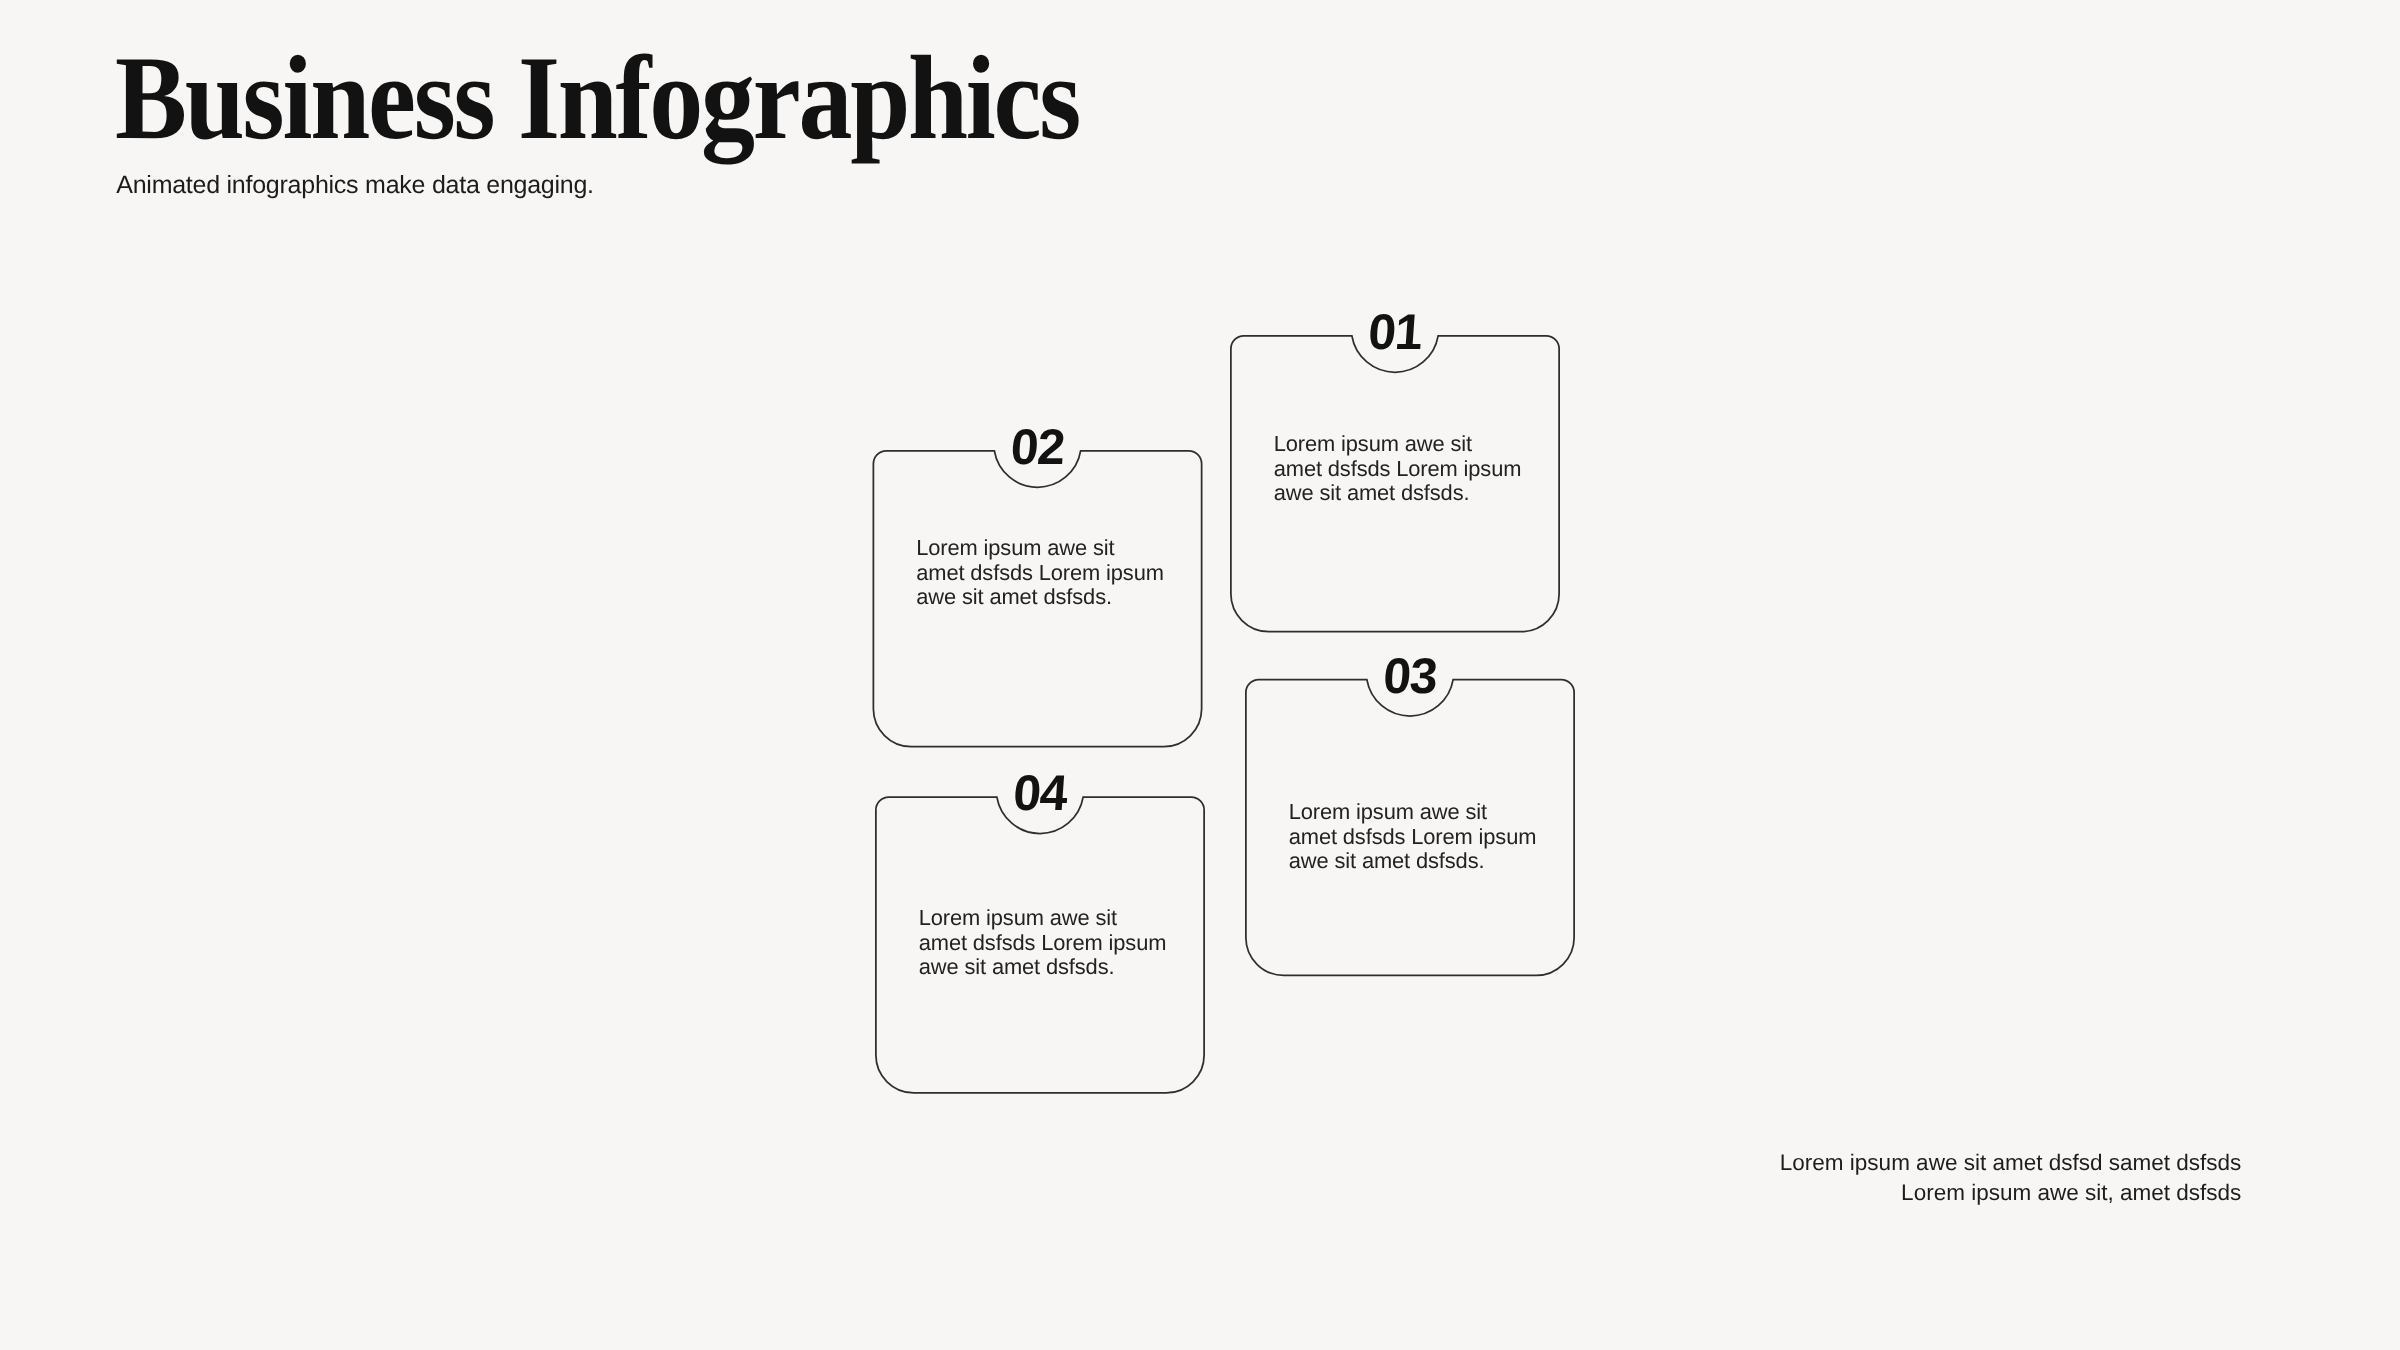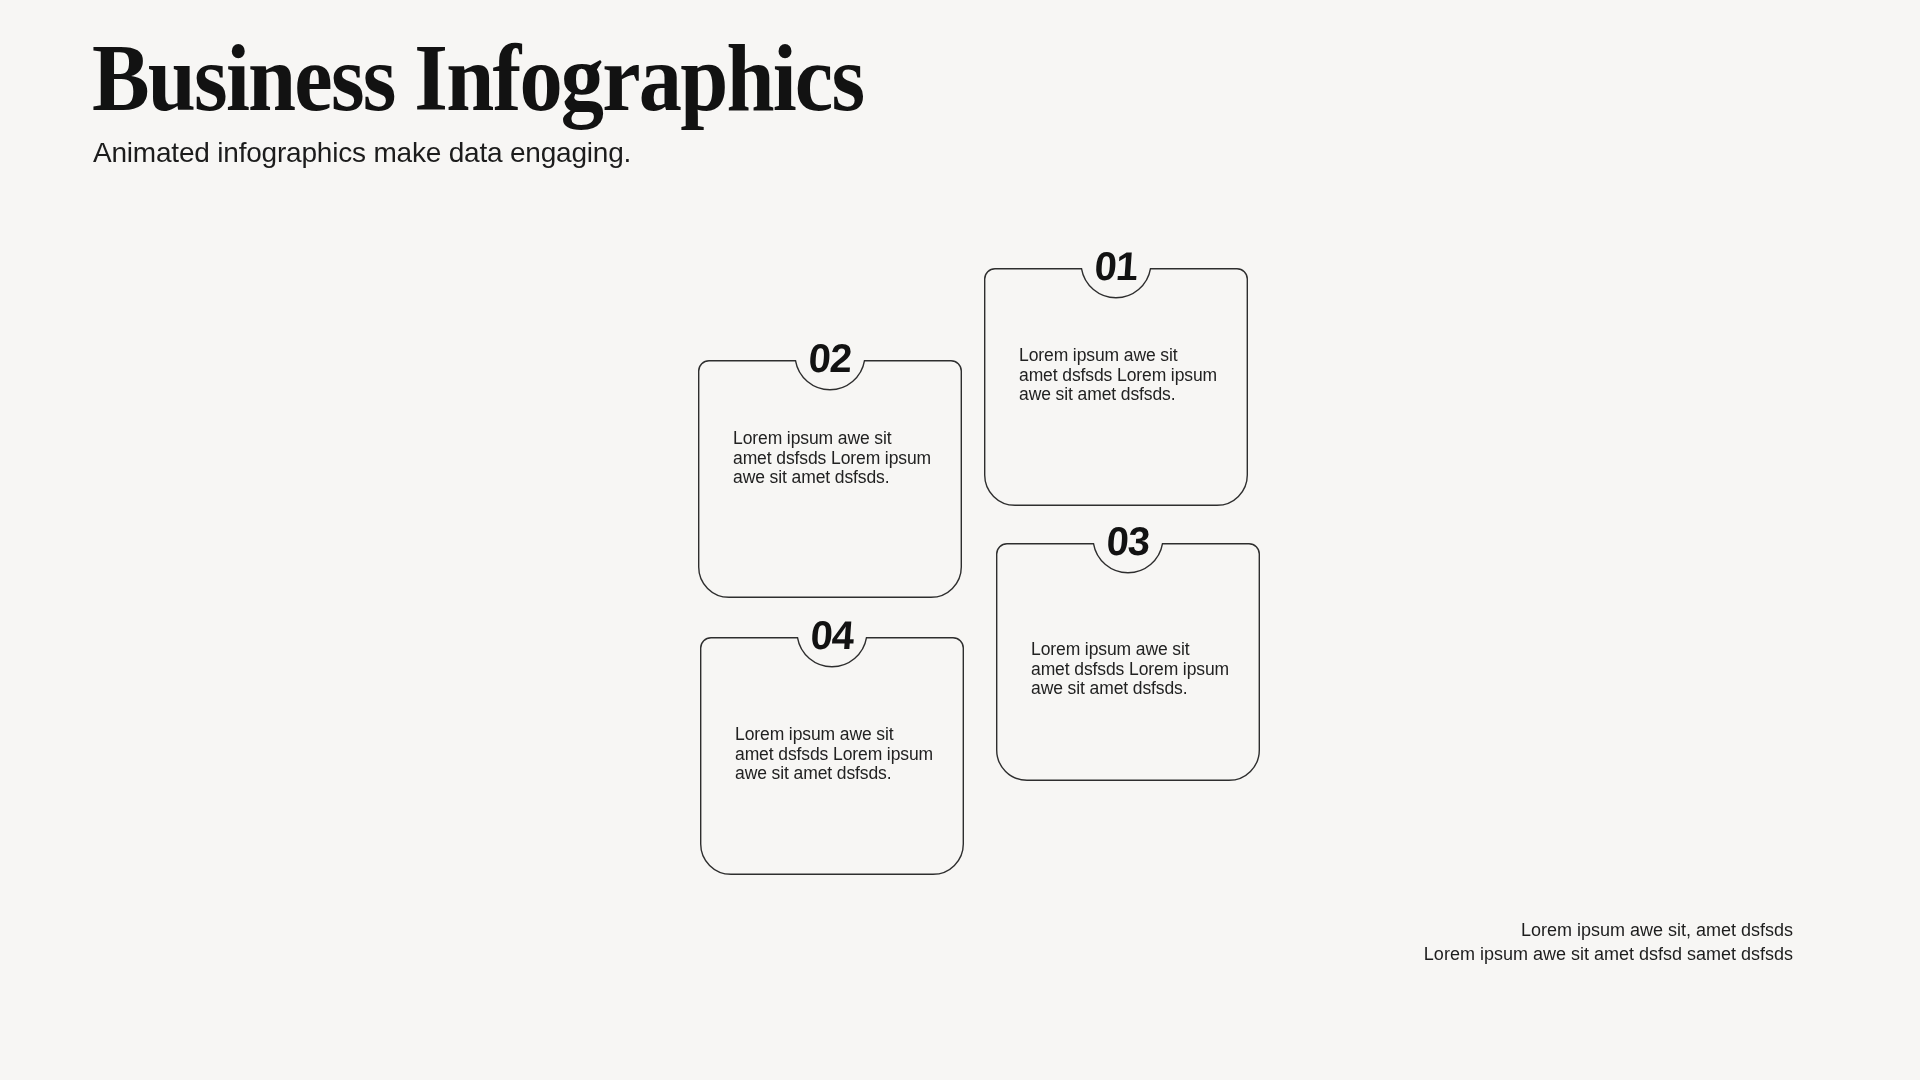--- a/index.html
+++ b/index.html
@@ -30,21 +30,21 @@
     color: #121212;
     transform: scaleX(0.90);
     transform-origin: left top;
     white-space: nowrap;
   }
   .page-subtitle {
     position: absolute;
     left: 93px;
     top: 136px;
     margin: 0;
-    font-size: 28px;
+    font-size: 20px;
     line-height: 1.2;
     letter-spacing: -0.2px;
     color: #1c1c1c;
     white-space: nowrap;
   }
 
   
   .card {
     position: absolute;
     width: 264px;
@@ -147,15 +147,15 @@
   <svg class="card-outline" width="264" height="238" viewBox="0 0 264 238">
     <path d="M 11 0.7 H 97.5 A 35 35 0 0 0 166.5 0.7 H 253 A 10.3 10.3 0 0 1 263.3 11 V 207 A 30.3 30.3 0 0 1 233 237.3 H 31 A 30.3 30.3 0 0 1 0.7 207 V 11 A 10.3 10.3 0 0 1 11 0.7 Z"></path>
   </svg>
   <span class="card-number">04</span>
   <p class="card-text">Lorem ipsum awe sit
 amet dsfsds Lorem ipsum
 awe sit amet dsfsds.</p>
 </div>
 
 <div class="footer-note">
+  <div>Lorem ipsum awe sit amet dsfsd samet dsfsds</div>
   <div>Lorem ipsum awe sit, amet dsfsds</div>
-  <div>Lorem ipsum awe sit amet dsfsd samet dsfsds</div>
 </div>
 
 </body></html>

